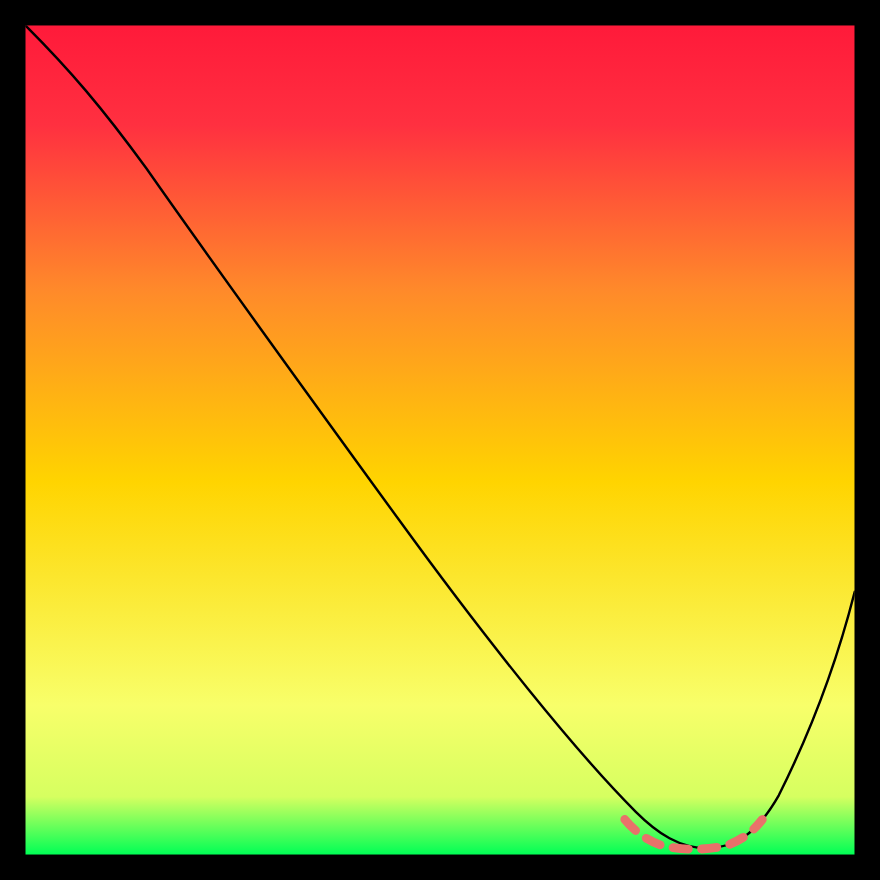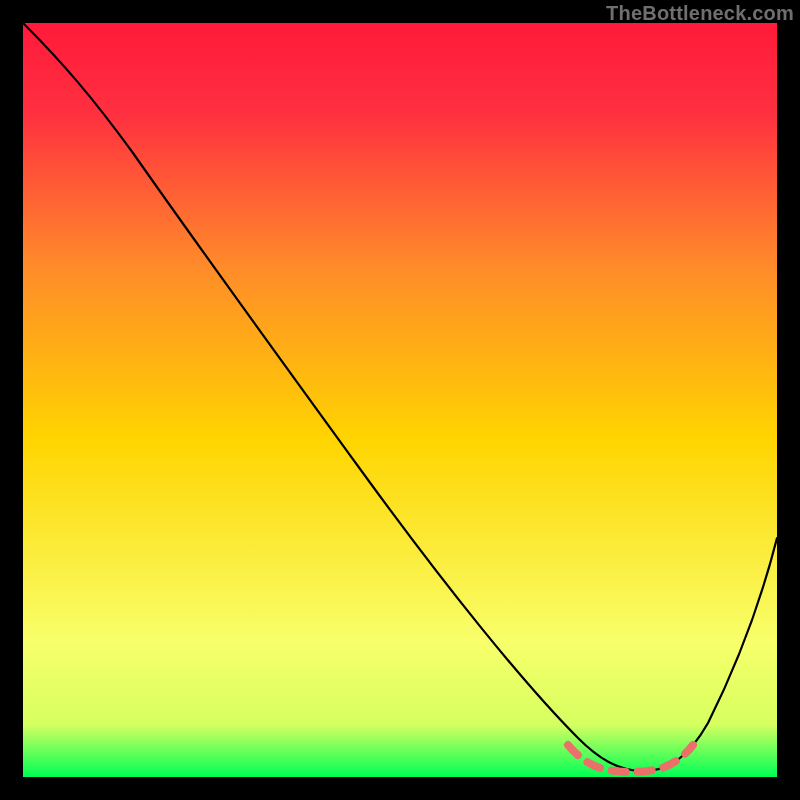--- a/index.html
+++ b/index.html
@@ -51,21 +51,20 @@
     stroke-width: 8;
     stroke-linecap: round;
     stroke-dasharray: 14 12;
   }
 </style>
 </head>
 <body>
 
 <div class="outer">
 
-  <div class="watermark">TheBottleneck.com</div>
 
   <div class="plot-wrap">
     <svg viewBox="0 0 754 754" preserveAspectRatio="none">
       <defs>
         <linearGradient id="bg-grad" x1="0" y1="0" x2="0" y2="1">
           <stop offset="0%" stop-color="#ff1a3a"></stop>
           <stop offset="12%" stop-color="#ff3040"></stop>
           <stop offset="32%" stop-color="#ff8a2a"></stop>
           <stop offset="55%" stop-color="#ffd400"></stop>
           <stop offset="82%" stop-color="#f8ff6a"></stop>

